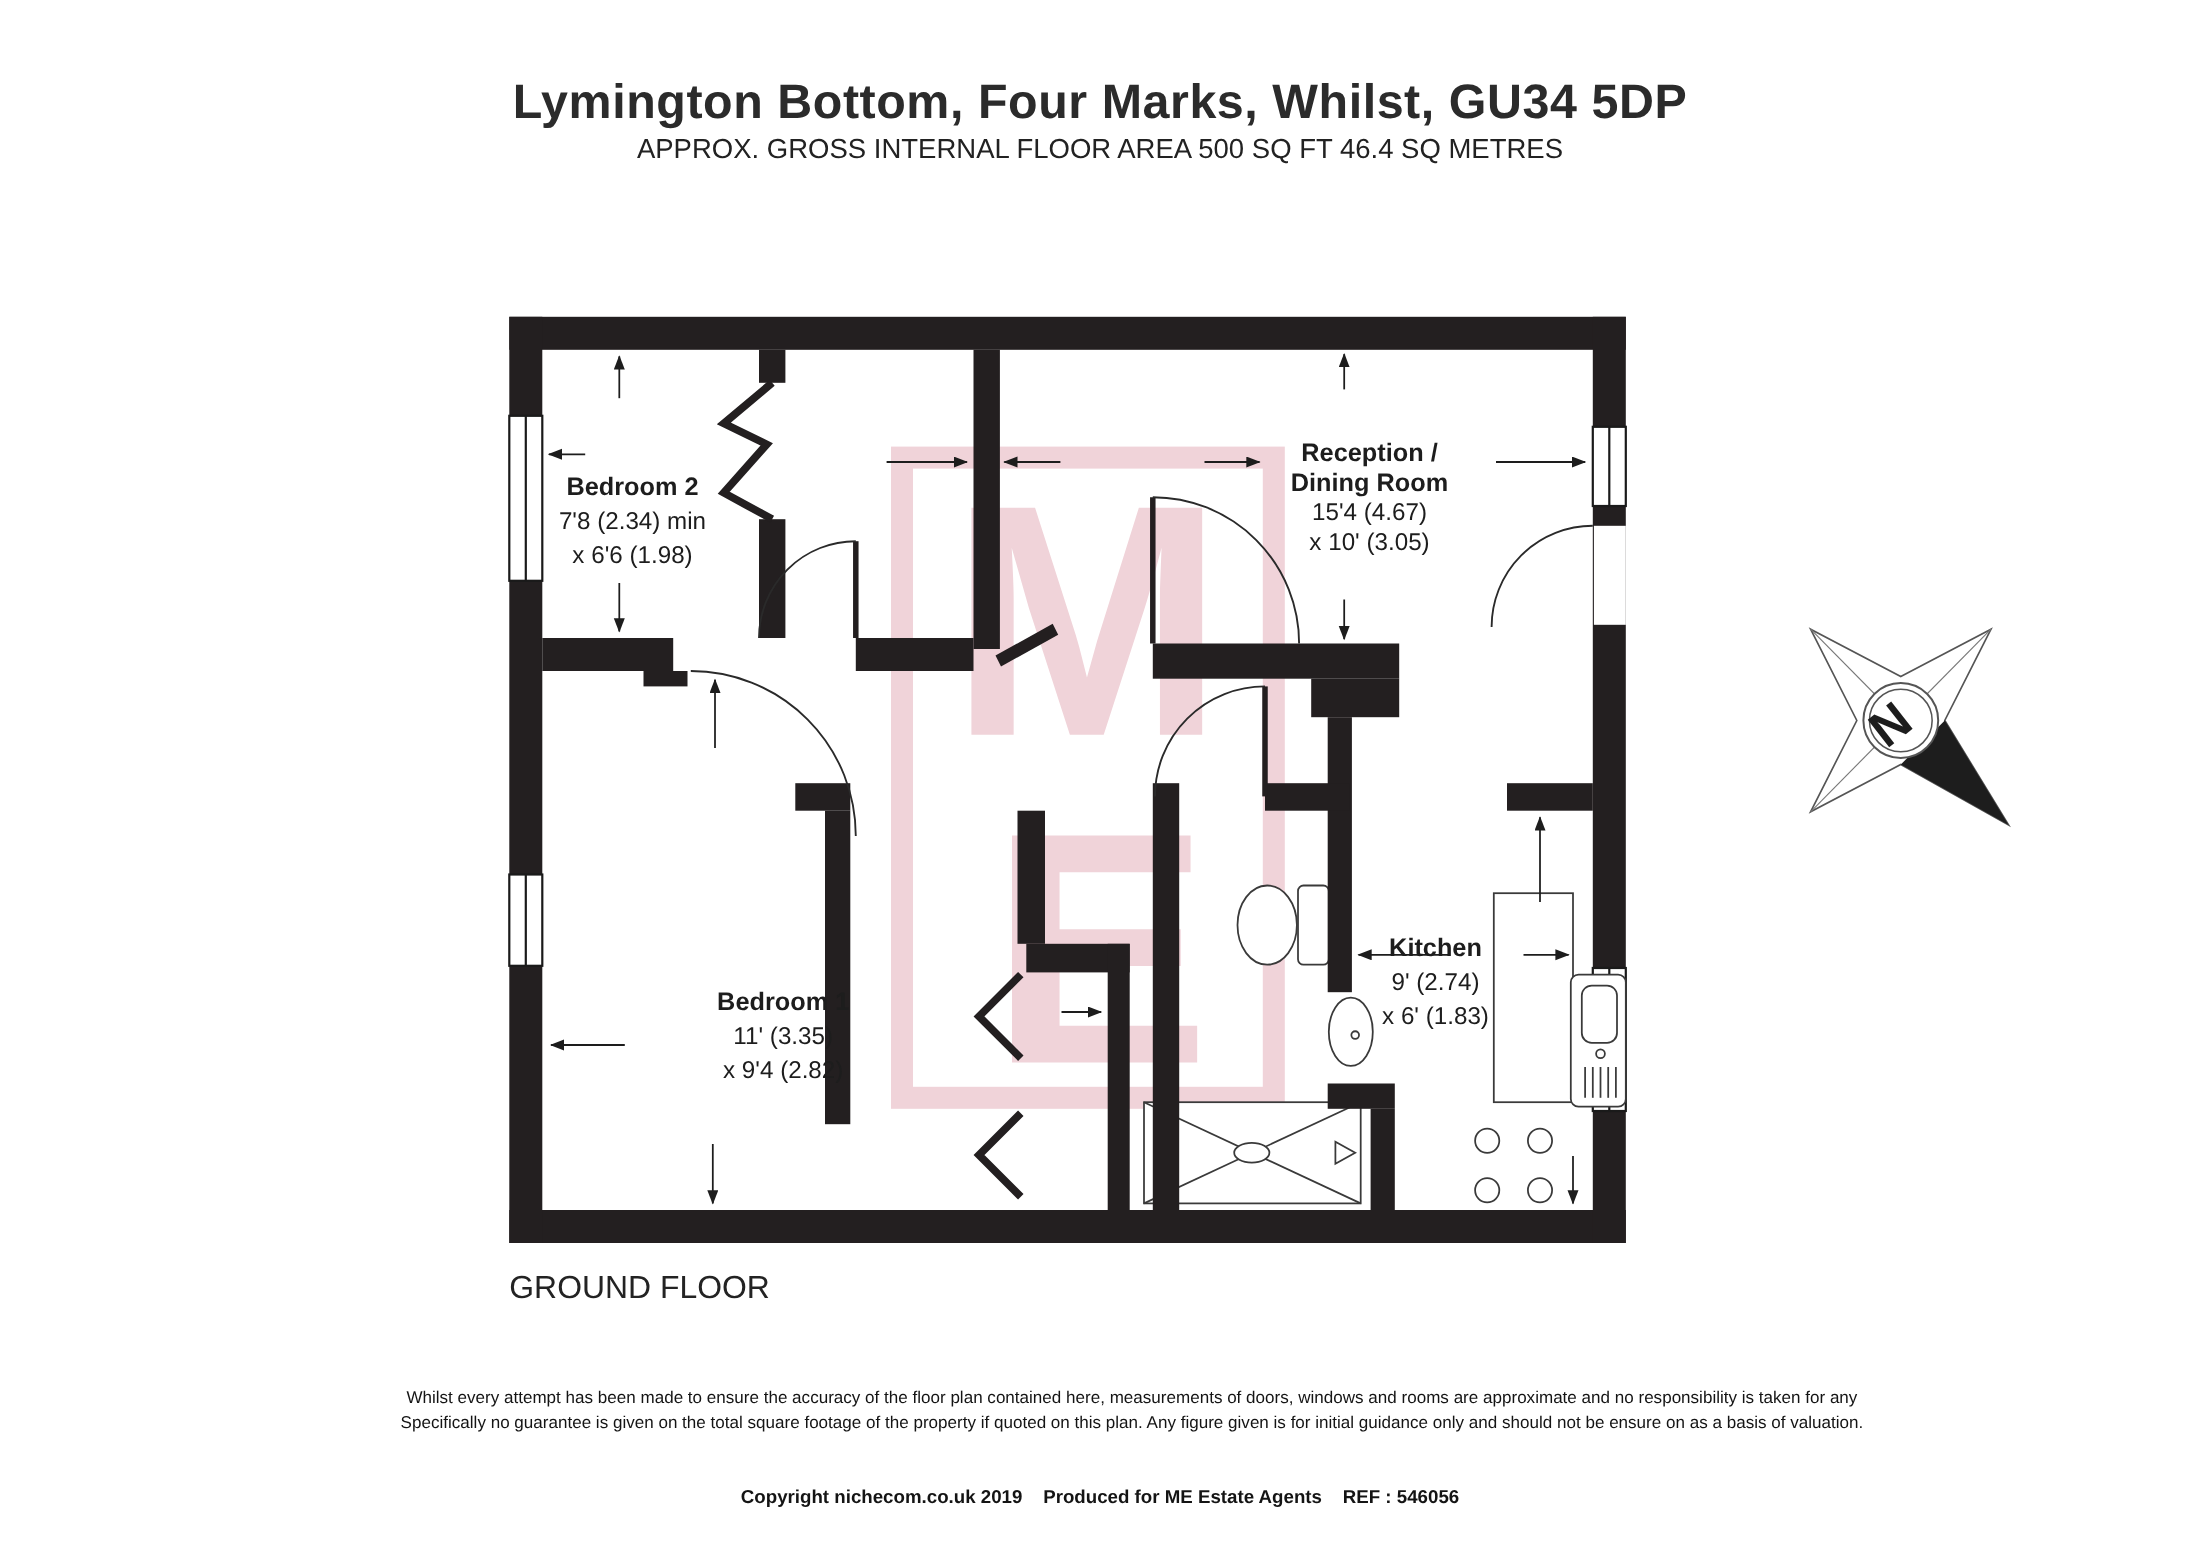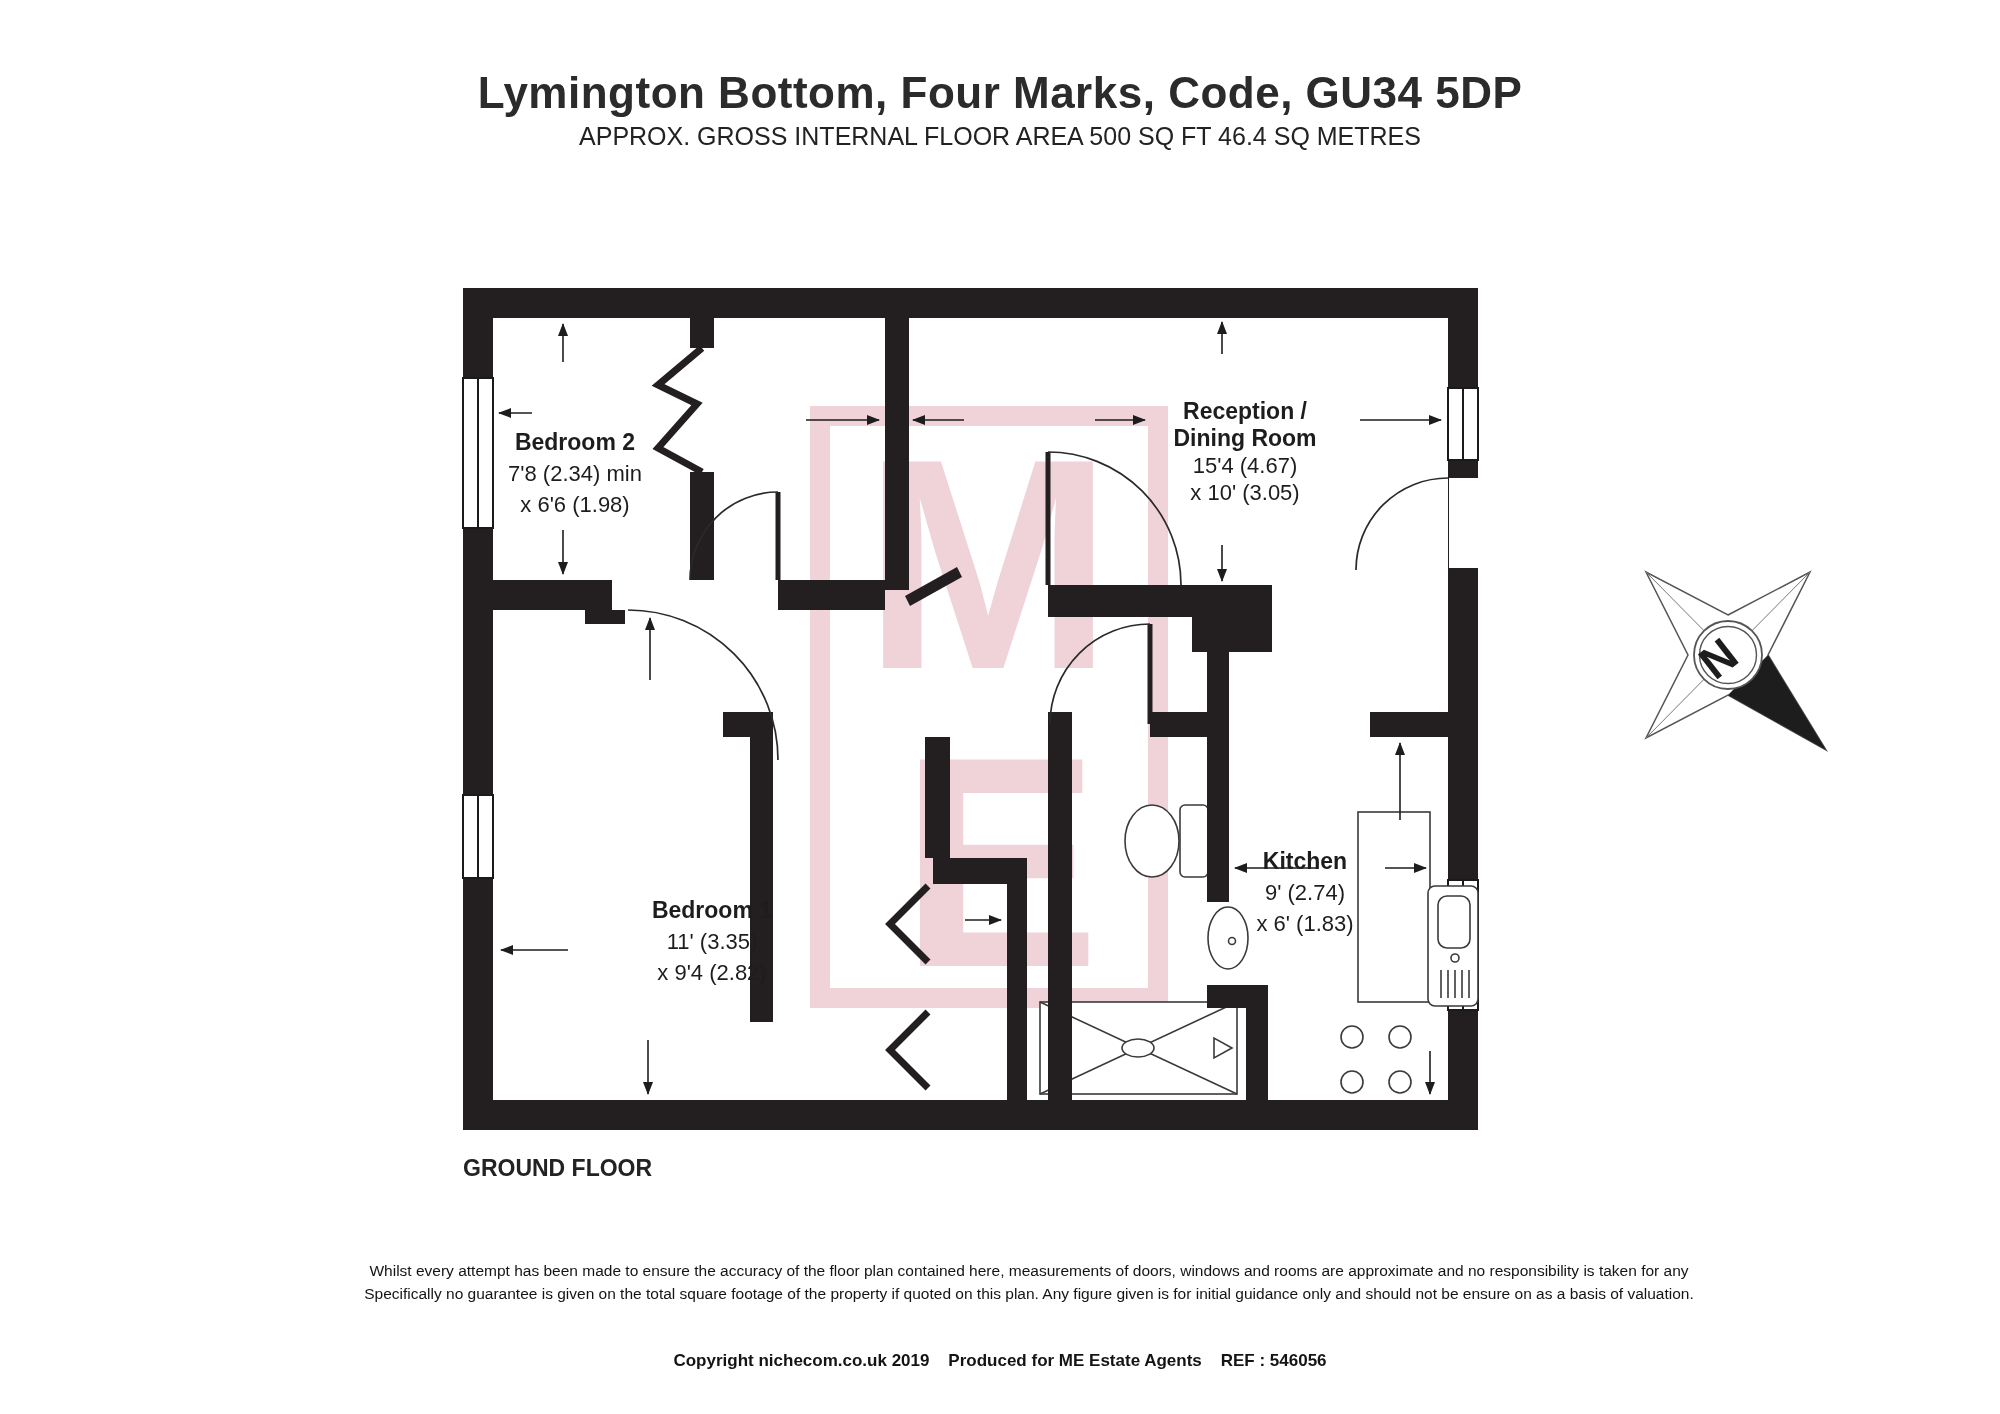--- a/index.html
+++ b/index.html
@@ -1,39 +1,39 @@
 <!DOCTYPE html>
 <html><head>
 <meta charset="utf-8">
 <style>
   html,body{margin:0;padding:0;background:#ffffff;width:2000px;height:1414px;overflow:hidden;
             font-family:"Liberation Sans", sans-serif;color:#1d1d1d;}
   .abs{position:absolute;}
   #title{top:68px;left:0;width:2000px;text-align:center;font-size:44px;font-weight:bold;color:#2b2b2b;letter-spacing:0.5px;}
   #subtitle{top:122px;left:0;width:2000px;text-align:center;font-size:25px;font-weight:normal;color:#222;}
-  #floor-label{top:1155px;left:463px;font-size:23px;font-weight:bold;color:#232323;}
+  #floor-label{top:1155px;left:463px;font-size:29px;font-weight:normal;color:#232323;}
   #disclaimer{top:1260px;left:0;width:2000px;text-align:center;font-size:15.5px;line-height:22.5px;color:#141414;padding-left:29px;}
   #copyright{top:1327px;left:0;width:2000px;text-align:center;font-size:17px;font-weight:bold;color:#141414;white-space:pre;margin-top:24px;}
   svg text{font-family:"Liberation Sans", sans-serif;}
   .room-name{font-size:23px;font-weight:bold;fill:#1d1d1d;}
   .room-dim{font-size:22px;fill:#1d1d1d;}
   .wm{fill:#f0d3d9;}
   .fix{fill:#ffffff;stroke:#3a3a3a;stroke-width:1.6;}
   .thinline{stroke:#3a3a3a;stroke-width:1.6;fill:none;}
   .wall{fill:#231f20;}
   .winline{stroke:#1a1a1a;stroke-width:2;}
   .arc{stroke:#2a2a2a;stroke-width:1.7;fill:none;}
   .leaf{stroke:#231f20;stroke-width:5;}
   .bifold{stroke:#231f20;stroke-width:7;fill:none;}
   .dim{stroke:#1d1d1d;stroke-width:1.6;}
 </style>
 </head>
 <body>
 
-<div class="abs" id="title">Lymington Bottom, Four Marks, Code, GU34 5DP</div>
+<div class="abs" id="title">Lymington Bottom, Four Marks, Whilst, GU34 5DP</div>
 <div class="abs" id="subtitle">APPROX. GROSS INTERNAL FLOOR AREA 500 SQ FT 46.4 SQ METRES</div>
 
 <svg class="abs" style="top:0;left:0" width="2000" height="1414" viewBox="0 0 2000 1414">
 
   <g>
     <rect x="820" y="416" width="338" height="582" fill="none" stroke="#f0d3d9" stroke-width="20"></rect>
     <text class="wm" x="988" y="668" font-size="300" font-weight="bold" text-anchor="middle">M</text>
     <text class="wm" x="1000" y="966" font-size="300" font-weight="bold" text-anchor="middle">E</text>
   </g>
 

